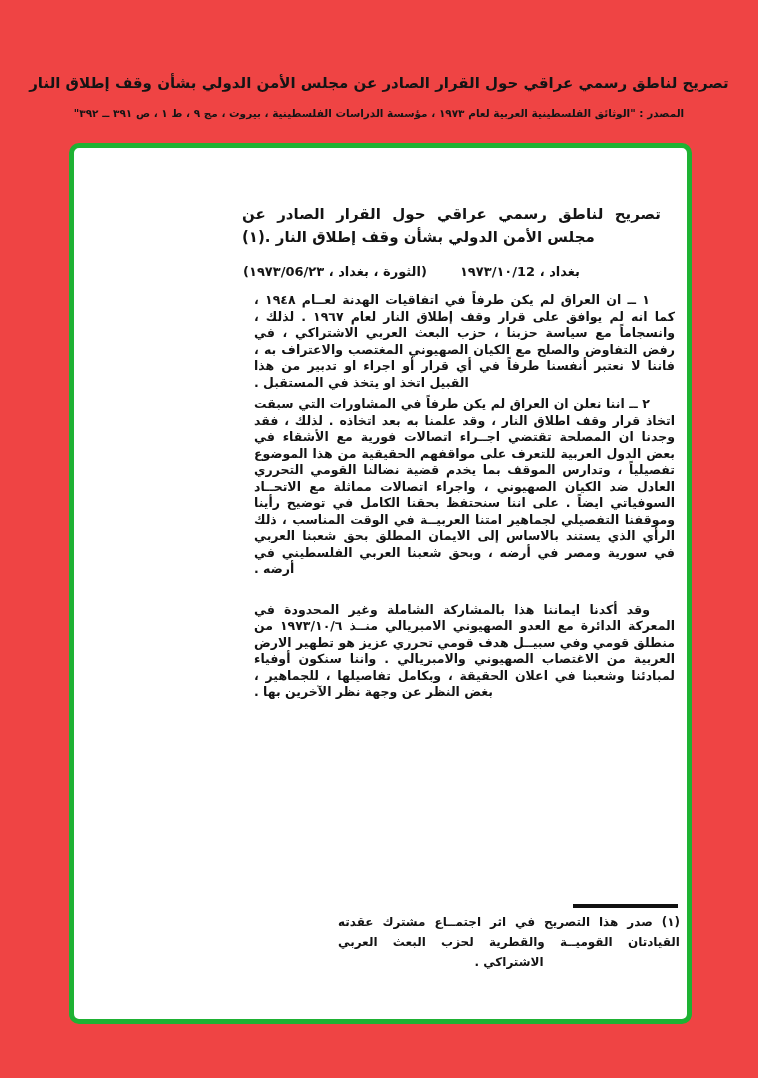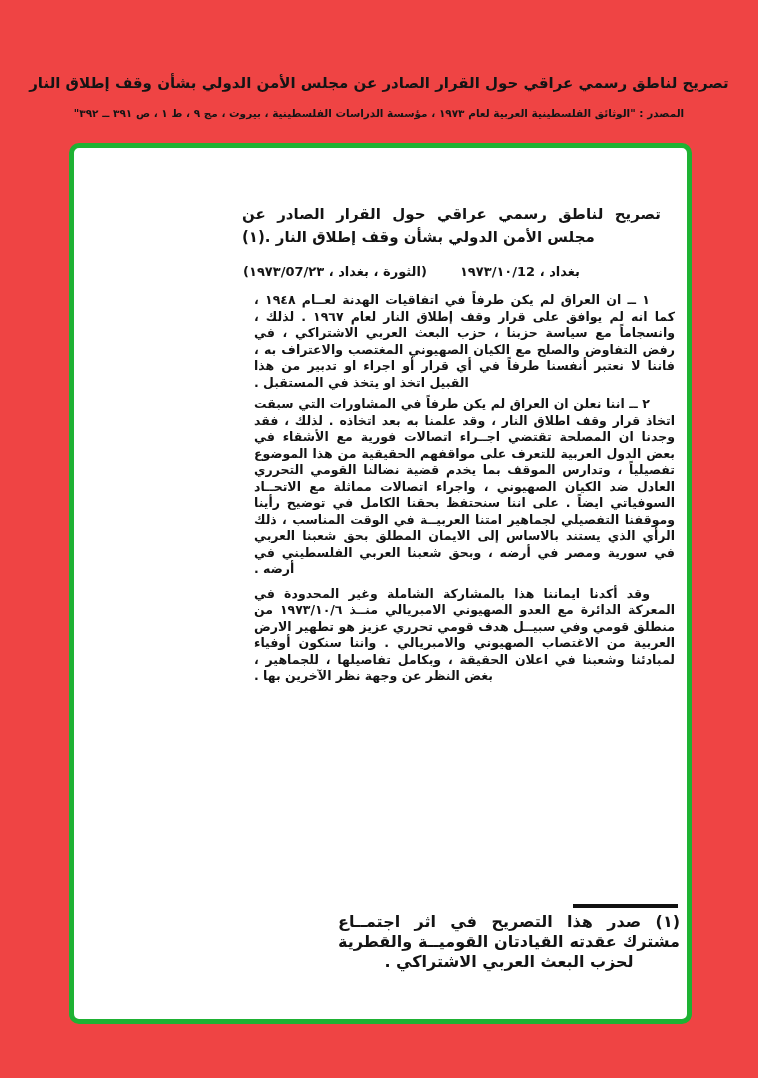--- a/index.html
+++ b/index.html
@@ -45,48 +45,48 @@
   .body-col{
     position:absolute;left:254px;top:292px;width:421px;
   }
   .para{
     direction:rtl;
     font-size:12.5px;font-weight:bold;line-height:16.5px;
     text-align:justify;text-align-last:left;
     text-indent:25px;
     margin:0 0 5px 0;
   }
-  .para.closing{margin-top:8px;text-indent:25px;}
+  .para.closing{margin-top:24px;text-indent:25px;}
   .fn-rule{
     position:absolute;left:573px;top:904px;
     width:105px;height:4px;background:#111111;
   }
   .footnote{
     position:absolute;left:338px;top:912px;width:342px;
     direction:rtl;
-    font-size:16px;font-weight:bold;line-height:20px;
+    font-size:12px;font-weight:bold;line-height:20px;
     text-align:justify;text-align-last:center;
   }
 </style>
 </head>
 <body>
 
 <div class="page">
 
   <div class="hdr-title">تصريح لناطق رسمي عراقي حول القرار الصادر عن مجلس الأمن الدولي بشأن وقف إطلاق النار</div>
 
   <div class="hdr-source">المصدر : "الوثائق الفلسطينية العربية لعام ١٩٧٣ ، مؤسسة الدراسات الفلسطينية ، بيروت ، مج ٩ ، ط ١ ، ص ٣٩١ ــ ٣٩٢"</div>
 
   <div class="frame" style="border-color: rgb(30, 178, 51);"></div>
 
   <div class="doc-title">تصريح لناطق رسمي عراقي حول القرار الصادر عن مجلس الأمن الدولي بشأن وقف إطلاق النار .(١)</div>
 
   <div class="dateline">
     <span>بغداد ، ١٩٧٣/١٠/12</span>
-    <span>(الثورة ، بغداد ، ١٩٧٣/07/٢٣)</span>
+    <span>(الثورة ، بغداد ، ١٩٧٣/06/٢٣)</span>
   </div>
 
   <div class="body-col">
     <p class="para">١ ــ ان العراق لم يكن طرفاً في اتفاقيات الهدنة لعــام ١٩٤٨ ، كما انه لم يوافق على قرار وقف إطلاق النار لعام ١٩٦٧ . لذلك ، وانسجاماً مع سياسة حزبنا ، حزب البعث العربي الاشتراكي ، في رفض التفاوض والصلح مع الكيان الصهيوني المغتصب والاعتراف به ، فاننا لا نعتبر أنفسنا طرفاً في أي قرار أو اجراء او تدبير من هذا القبيل اتخذ او يتخذ في المستقبل .</p>
     <p class="para">٢ ــ اننا نعلن ان العراق لم يكن طرفاً في المشاورات التي سبقت اتخاذ قرار وقف اطلاق النار ، وقد علمنا به بعد اتخاذه . لذلك ، فقد وجدنا ان المصلحة تقتضي اجــراء اتصالات فورية مع الأشقاء في بعض الدول العربية للتعرف على مواقفهم الحقيقية من هذا الموضوع تفصيلياً ، وتدارس الموقف بما يخدم قضية نضالنا القومي التحرري العادل ضد الكيان الصهيوني ، واجراء اتصالات مماثلة مع الاتحــاد السوفياتي ايضاً . على اننا سنحتفظ بحقنا الكامل في توضيح رأينا وموقفنا التفصيلي لجماهير امتنا العربيــة في الوقت المناسب ، ذلك الرأي الذي يستند بالاساس إلى الايمان المطلق بحق شعبنا العربي في سورية ومصر في أرضه ، وبحق شعبنا العربي الفلسطيني في أرضه .</p>
     <p class="para closing">وقد أكدنا ايماننا هذا بالمشاركة الشاملة وغير المحدودة في المعركة الدائرة مع العدو الصهيوني الامبريالي منــذ ١٩٧٣/١٠/٦ من منطلق قومي وفي سبيــل هدف قومي تحرري عزيز هو تطهير الارض العربية من الاغتصاب الصهيوني والامبريالي . واننا سنكون أوفياء لمبادئنا وشعبنا في اعلان الحقيقة ، وبكامل تفاصيلها ، للجماهير ، بغض النظر عن وجهة نظر الآخرين بها .</p>
   </div>
 
   <div class="fn-rule"></div>
 

